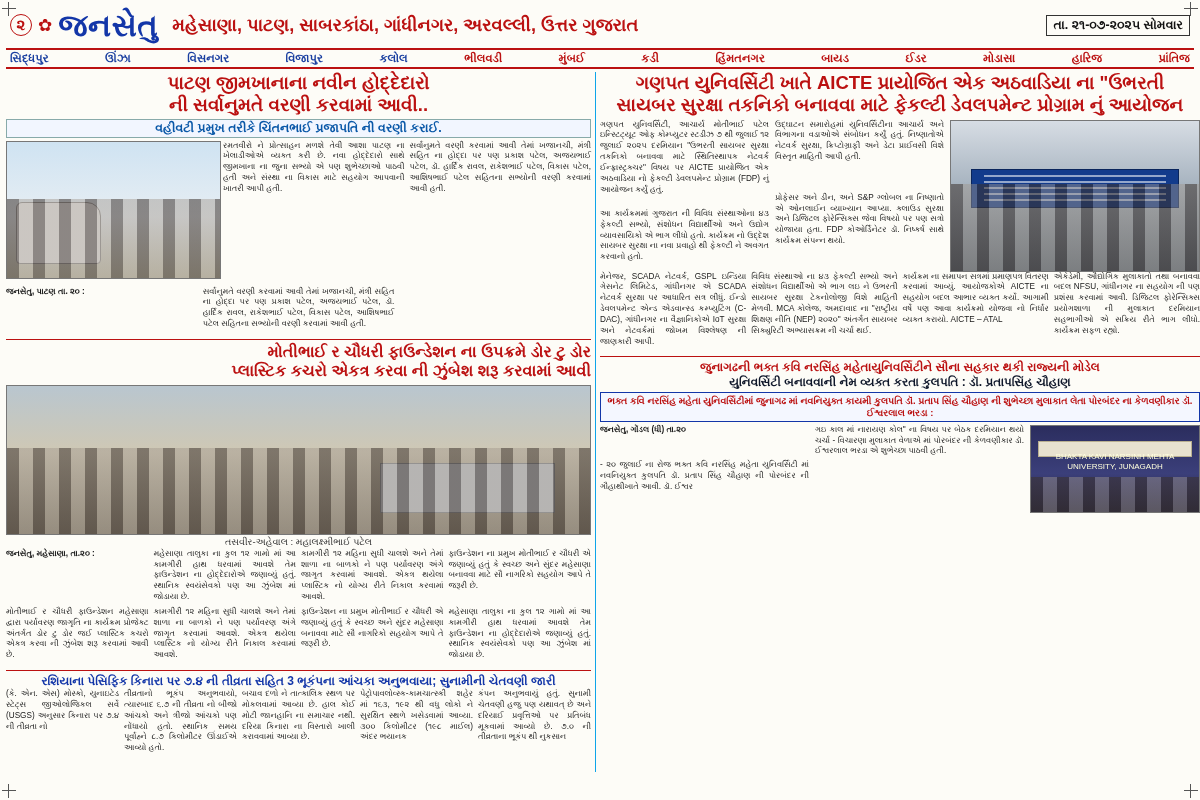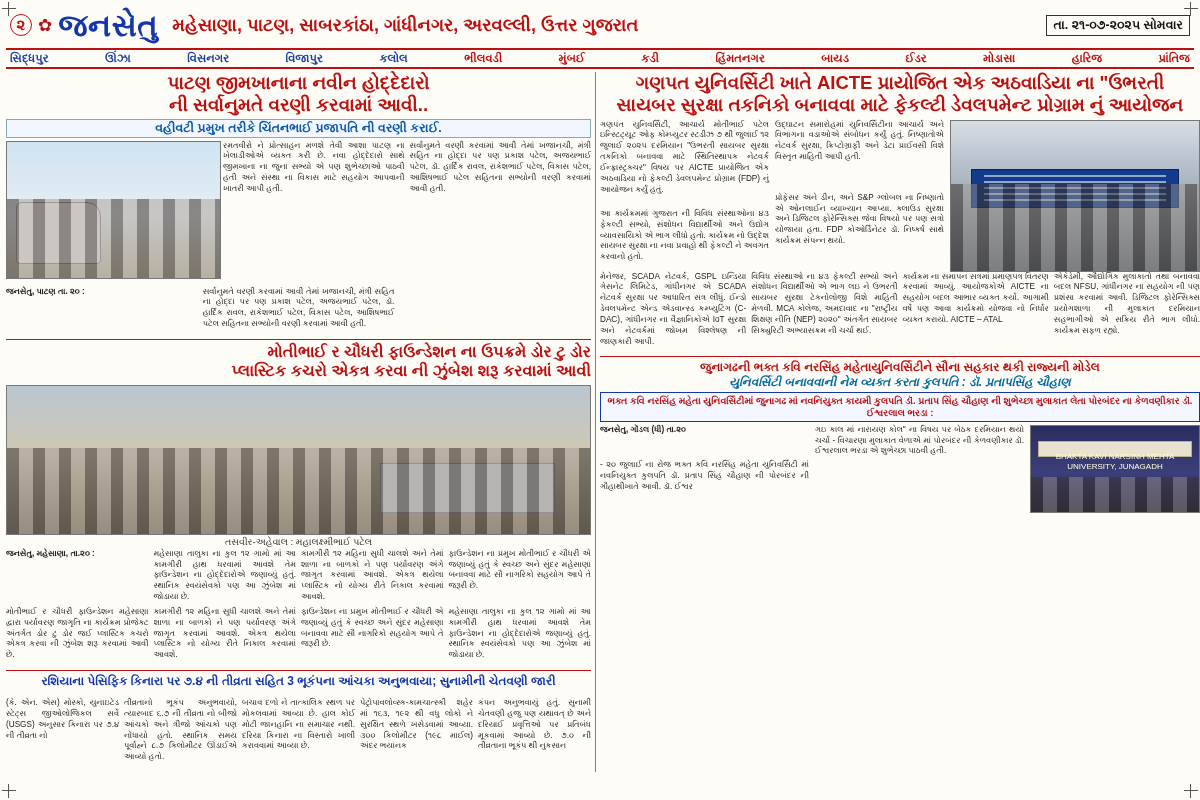--- a/index.html
+++ b/index.html
@@ -215,21 +215,21 @@
           <p>કામગીરી ૧૨ મહિના સુધી ચાલશે અને તેમાં શાળા ના બાળકો ને પણ પર્યાવરણ અંગે જાગૃત કરવામાં આવશે. એકત્ર થયેલા પ્લાસ્ટિક નો યોગ્ય રીતે નિકાલ કરવામાં આવશે.</p>
           <p>ફાઉન્ડેશન ના પ્રમુખ મોતીભાઈ ર ચૌધરી એ જણાવ્યું હતું કે સ્વચ્છ અને સુંદર મહેસાણા બનાવવા માટે સૌ નાગરિકો સહયોગ આપે તે જરૂરી છે.</p>
           <p>મહેસાણા તાલુકા ના કુલ ૧૨ ગામો માં આ કામગીરી હાથ ધરવામાં આવશે તેમ ફાઉન્ડેશન ના હોદ્દેદારોએ જણાવ્યું હતું. સ્થાનિક સ્વયંસેવકો પણ આ ઝુંબેશ માં જોડાયા છે.</p>
         </div>
       </div>
 
       <div class="rule"></div>
 
       <div class="sec">
         <div class="headline h3" style="color:#1336a8;">રશિયાના પેસિફિક કિનારા પર ૭.૪ ની તીવ્રતા સહિત 3 ભૂકંપના આંચકા અનુભવાયા; સુનામીની ચેતવણી જારી</div>
-        <div class="txtcols c5" style="margin-top:10px;">
+        <div class="txtcols c5" style="margin-top:1px;">
           <p>(કે. એન. એસ) મોસ્કો, યુનાઇટેડ સ્ટેટ્સ જીઓલોજિકલ સર્વે (USGS) અનુસાર કિનારા પર ૭.૪ ની તીવ્રતા નો</p>
           <p>તીવ્રતાનો ભૂકંપ અનુભવાયો, ત્યારબાદ ૬.૭ ની તીવ્રતા નો બીજો આંચકો અને ત્રીજો આંચકો પણ નોંધાયો હતો. સ્થાનિક સમય પૂર્વાહ્ને ૮.૭ કિલોમીટર ઊંડાઈએ આવ્યો હતો.</p>
           <p>બચાવ દળો ને તાત્કાલિક સ્થળ પર મોકલવામાં આવ્યા છે. હાલ કોઈ મોટી જાનહાનિ ના સમાચાર નથી. દરિયા કિનારા ના વિસ્તારો ખાલી કરાવવામાં આવ્યા છે.</p>
           <p>પેટ્રોપાવલોવ્સ્ક-કામચાત્સ્કી શહેર માં ૧૬૩, ૧૯૨ થી વધુ લોકો ને સુરક્ષિત સ્થળે ખસેડવામાં આવ્યા. ૩૦૦ કિલોમીટર (૧૯૮ માઈલ) અંદર ભયાનક</p>
           <p>કંપન અનુભવાયું હતું. સુનામી ચેતવણી હજુ પણ યથાવત્ છે અને દરિયાઈ પ્રવૃત્તિઓ પર પ્રતિબંધ મૂકવામાં આવ્યો છે. ૭.૦ ની તીવ્રતાના ભૂકંપ થી નુકસાન</p>
         </div>
       </div>
 
     </div>
 
@@ -261,21 +261,21 @@
           <p>વિવિધ સંસ્થાઓ ના ૪૩ ફેકલ્ટી સભ્યો અને સંશોધન વિદ્યાર્થીઓ એ ભાગ લઇ ને ઉભરતી સાયબર સુરક્ષા ટેકનોલોજી વિશે માહિતી મેળવી. MCA કોલેજ, અમદાવાદ ના "રાષ્ટ્રીય શિક્ષણ નીતિ (NEP) ૨૦૨૦" અંતર્ગત સાયબર સિક્યુરિટી અભ્યાસક્રમ ની ચર્ચા થઈ.</p>
           <p>કાર્યક્રમ ના સમાપન સત્રમાં પ્રમાણપત્ર વિતરણ કરવામાં આવ્યું. આયોજકોએ AICTE ના સહયોગ બદલ આભાર વ્યક્ત કર્યો. આગામી વર્ષે પણ આવા કાર્યક્રમો યોજવા નો નિર્ધાર વ્યક્ત કરાયો. AICTE – ATAL</p>
           <p>એકેડેમી, ઔદ્યોગિક મુલાકાતો તથા બનાવવા બદલ NFSU, ગાંધીનગર ના સહયોગ ની પણ પ્રશંસા કરવામાં આવી. ડિજિટલ ફોરેન્સિક્સ પ્રયોગશાળા ની મુલાકાત દરમિયાન સહભાગીઓ એ સક્રિય રીતે ભાગ લીધો. કાર્યક્રમ સફળ રહ્યો.</p>
         </div>
       </div>
 
       <div class="rule"></div>
 
       <div class="sec">
         <div class="headline h3">જુનાગઢની ભક્ત કવિ નરસિંહ મહેતાયુનિવર્સિટીને સૌના સહકાર થકી રાજ્યની મોડેલ</div>
-        <div class="headline h3" style="color:#0369a1;font-style:italic;">યુનિવર્સિટી બનાવવાની નેમ વ્યક્ત કરતા કુલપતિ : ડૉ. પ્રતાપસિંહ ચૌહાણ</div>
+        <div class="headline h3" style="color:#0f172a;">યુનિવર્સિટી બનાવવાની નેમ વ્યક્ત કરતા કુલપતિ : ડૉ. પ્રતાપસિંહ ચૌહાણ</div>
         <div class="bluebox">ભક્ત કવિ નરસિંહ મહેતા યુનિવર્સિટીમાં જુનાગઢ માં નવનિયુક્ત કાયમી કુલપતિ ડૉ. પ્રતાપ સિંહ ચૌહાણ ની શુભેચ્છા મુલાકાત લેતા પોરબંદર ના કેળવણીકાર ડૉ. ઈશ્વરલાલ ભરડા :</div>
 
         <div style="display:grid; grid-template-columns:1fr 1fr 170px; gap:6px;">
           <div class="txtcols" style="grid-template-columns:1fr;">
             <p class="lead">જનસેતુ, ગોંડલ (ધી) તા.૨૦</p>
             <p>- ૨૦ જુલાઈ ના રોજ ભક્ત કવિ નરસિંહ મહેતા યુનિવર્સિટી માં નવનિયુક્ત કુલપતિ ડૉ. પ્રતાપ સિંહ ચૌહાણ ની પોરબંદર ની ગૌહાથીખાતે આવી. ડૉ. ઈશ્વર</p>
           </div>
           <div class="txtcols" style="grid-template-columns:1fr;">
             <p>ગઇ કાલ માં નારાયણ કોલ" ના વિષય પર બેઠક દરમિયાન થયો ચર્ચા - વિચારણા મુલાકાત વેળાએ માં પોરબંદર ની કેળવણીકાર ડૉ. ઈશ્વરલાલ ભરડા એ શુભેચ્છા પાઠવી હતી.</p>
           </div>

